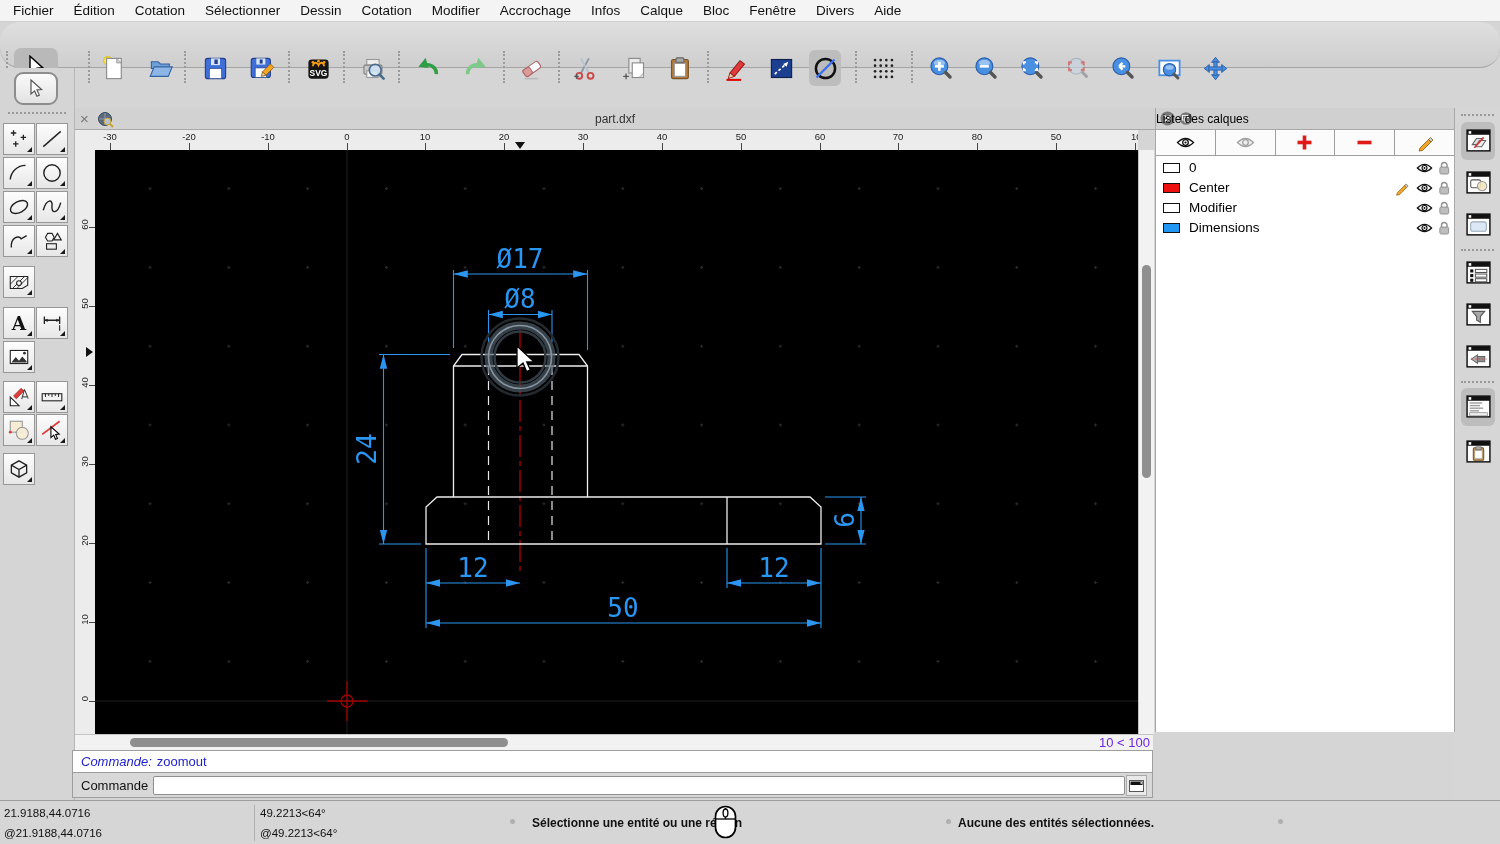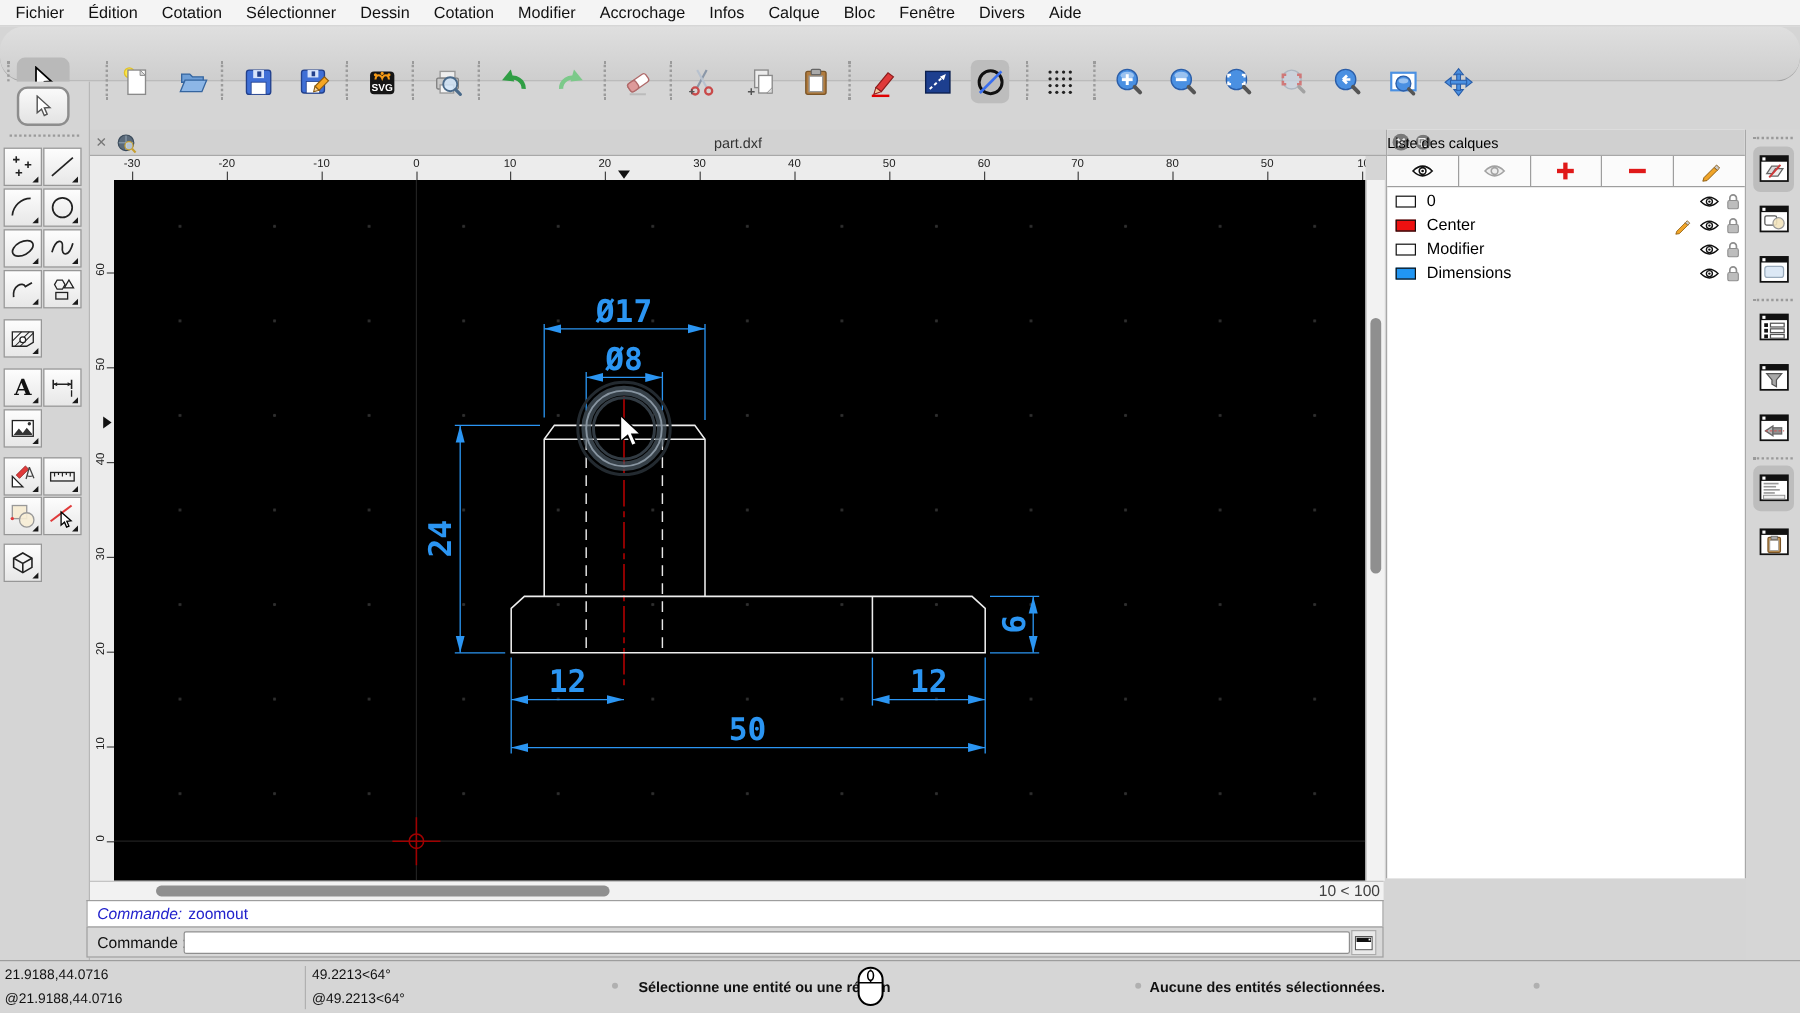--- a/index.html
+++ b/index.html
@@ -39,30 +39,30 @@
   .hrt { position:absolute; top:13px; width:1px; height:7px; background:#444; }
   #hmarker { position:absolute; top:12px; width:0; height:0; border-left:5px solid transparent; border-right:5px solid transparent; border-top:7px solid #111; }
   #vruler { left:75px; top:150px; width:20px; height:584px; background:#ececec; overflow:hidden; }
   .vrl { position:absolute; left:-6px; width:30px; text-align:center; font-size:9.5px; color:#222; transform:rotate(-90deg); }
   .vrt { position:absolute; left:14px; width:6px; height:1px; background:#444; }
   #vmarker { position:absolute; left:11px; width:0; height:0; border-top:5px solid transparent; border-bottom:5px solid transparent; border-left:7px solid #111; }
 
   
   #canvas { left:95px; top:150px; width:1043px; height:584px; background-color:#000;
     background-image:radial-gradient(circle, #2e2e2e 1.1px, transparent 1.4px);
-    background-size:78.8px 78.8px; background-position:15.6px -0.8px;font-weight:bold; }
+    background-size:78.8px 78.8px; background-position:15.6px -0.8px; }
   #canvas svg { position:absolute; left:0; top:0; }
   .dimtxt { font-family:"DejaVu Sans Mono", monospace; font-size:26px; fill:#2b95f2; }
 
   
   #vscroll { left:1138px; top:150px; width:16px; height:584px; background:#f2f2f2; border-left:1px solid #c4c4c4; }
   #vthumb { position:absolute; left:3px; top:115px; width:9px; height:213px; background:#8f8f8f; border-radius:5px; }
   #hscroll { left:75px; top:734px; width:1078px; height:16px; background:#f2f2f2; border-top:1px solid #c4c4c4; }
   #hthumb { position:absolute; left:55px; top:3px; width:378px; height:9px; background:#8f8f8f; border-radius:5px; }
-  #zoomstatus { left:1080px; top:735px; width:70px; height:15px; font-size:13px; color:#404040; text-align:right; }
+  #zoomstatus { left:1080px; top:735px; width:70px; height:15px; font-size:13px; color:#6d28d9; text-align:right; }
 
   
   #cmdhistory { left:72px; top:750px; width:1081px; height:22px; background:#fff; border:1px solid #9e9e9e; border-bottom:none; padding:3px 0 0 8px; font-size:13px; }
   #cmd-hist-label { color:#2222cc; font-style:italic; }
   #cmd-hist-value { color:#2222cc; margin-left:5px; }
   #cmdrow { left:72px; top:772px; width:1081px; height:26px; background:#d8d8d8; border:1px solid #9e9e9e; }
   #cmd-label { position:absolute; left:8px; top:5px; font-size:13px; color:#111; }
   #cmd-input { position:absolute; left:80px; top:3px; width:972px; height:19px; border:1px solid #8f8f8f; border-radius:2px; background:#fff; font-size:12px; padding:0 4px; }
   #cmd-kbd { position:absolute; left:1053px; top:2px; width:21px; height:21px; background:#e9e9e9; border:1px solid #aaa; display:flex; align-items:center; justify-content:center; }
 

